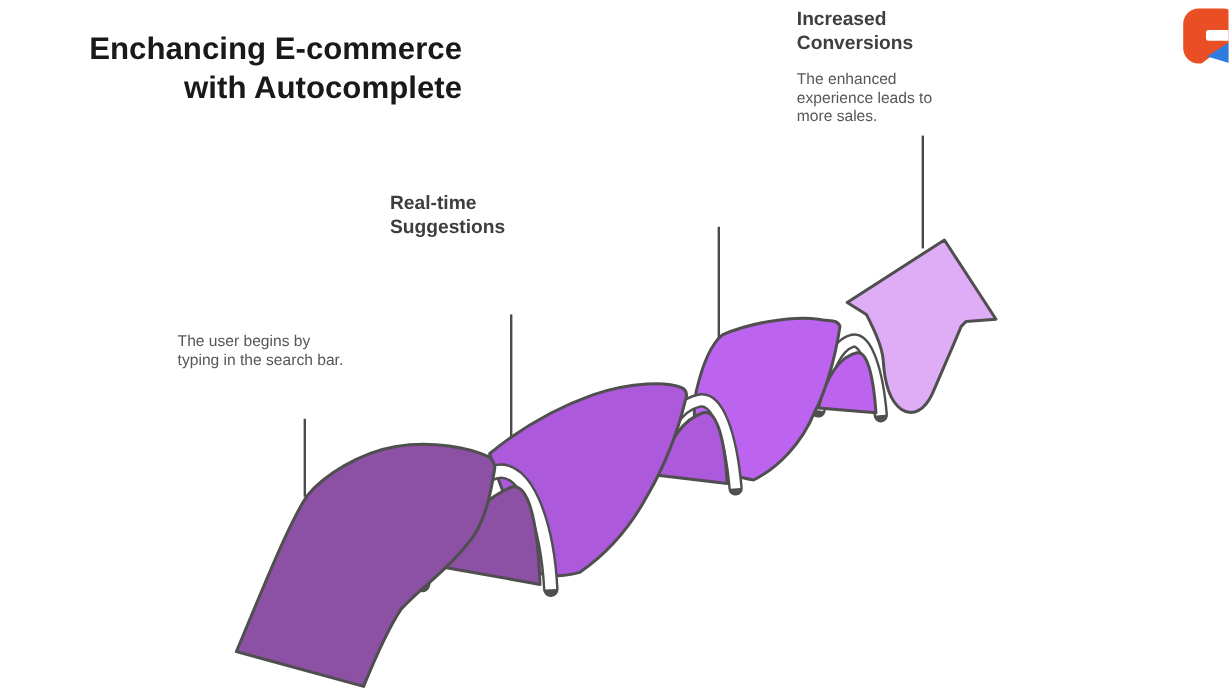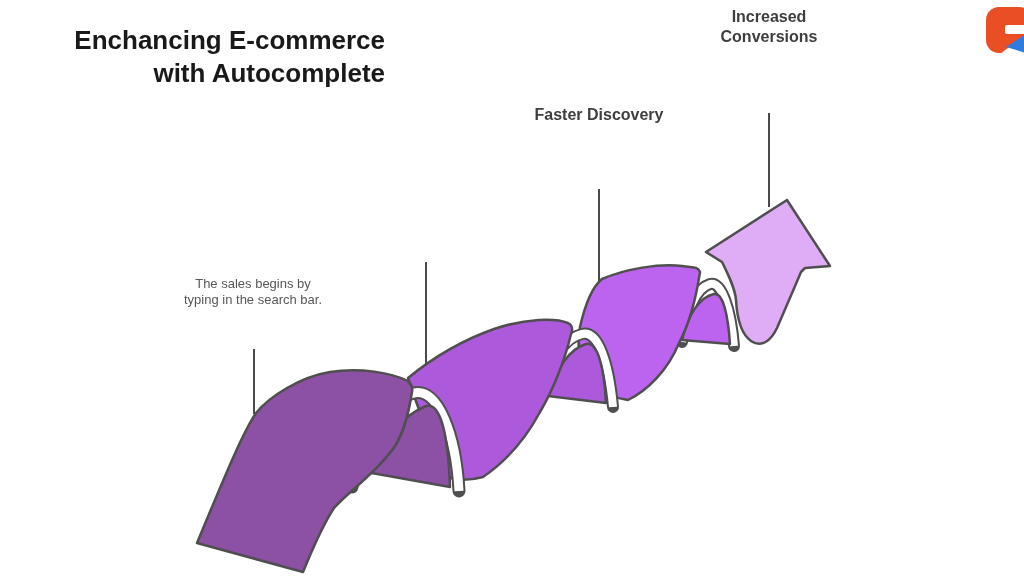--- a/index.html
+++ b/index.html
@@ -6,21 +6,21 @@
   #canvas{
     position:relative;width:1024px;height:576px;background:#ffffff;
     overflow:hidden;font-family:"Liberation Sans",sans-serif;
   }
   #canvas svg.ribbon{position:absolute;left:0;top:0;}
   .main-title{
     position:absolute;left:40px;top:24px;width:345px;
     font-size:26px;line-height:33px;font-weight:700;color:#191919;
     text-align:right;white-space:pre-line;letter-spacing:0px;
   }
-  .stage{position:absolute;text-align:center;}
+  .stage{position:absolute;}
   .stage-title{
     font-size:16px;line-height:20px;font-weight:700;color:#3e3e3e;
     white-space:pre-line;margin:0 0 11px 0;
   }
   .stage-desc{
     font-size:13px;line-height:15.5px;font-weight:400;color:#575757;
     white-space:pre-line;margin:0;
   }
   #stage-1{left:148px;top:276px;width:210px;}
   #stage-2{left:325px;top:160px;width:200px;}
@@ -74,34 +74,38 @@
                C 350,490 370,478 389,454 C 400,442 407,424 412,392
                C 413,388 411,384 408,381 C 392,373 360,367 330,372
                C 300,377 270,396 256,413 C 242,434 224,478 197,543 Z" fill="#8C50A4"></path>
     </g>
   </svg>
 
   <div class="main-title">Enchancing E-commerce
 with Autocomplete</div>
 
   <div class="stage" id="stage-1">
-    <div class="stage-desc">The sales begins by
+    <div class="stage-desc">The user begins by
 typing in the search bar.</div>
   </div>
 
   <div class="stage" id="stage-2">
+    <div class="stage-title">Real-time
+Suggestions</div>
   </div>
 
   <div class="stage" id="stage-3">
-    <div class="stage-title">Faster Discovery</div>
   </div>
 
   <div class="stage" id="stage-4">
     <div class="stage-title">Increased
 Conversions</div>
+    <div class="stage-desc">The enhanced
+experience leads to
+more sales.</div>
   </div>
 
   <svg class="logo" viewBox="984 6 40 50">
     <rect x="986" y="7" width="46" height="46" rx="13" fill="#EA4E24"></rect>
     <rect x="1005" y="25" width="29" height="9" rx="2" fill="#FFFFFF"></rect>
     <path d="M 1000,54 L 1034,28 L 1034,54 Z" fill="#FFFFFF"></path>
     <path d="M 1006,47 L 1026,34 L 1026,53 Z" fill="#2E7CE0"></path>
   </svg>
 
 </div>

